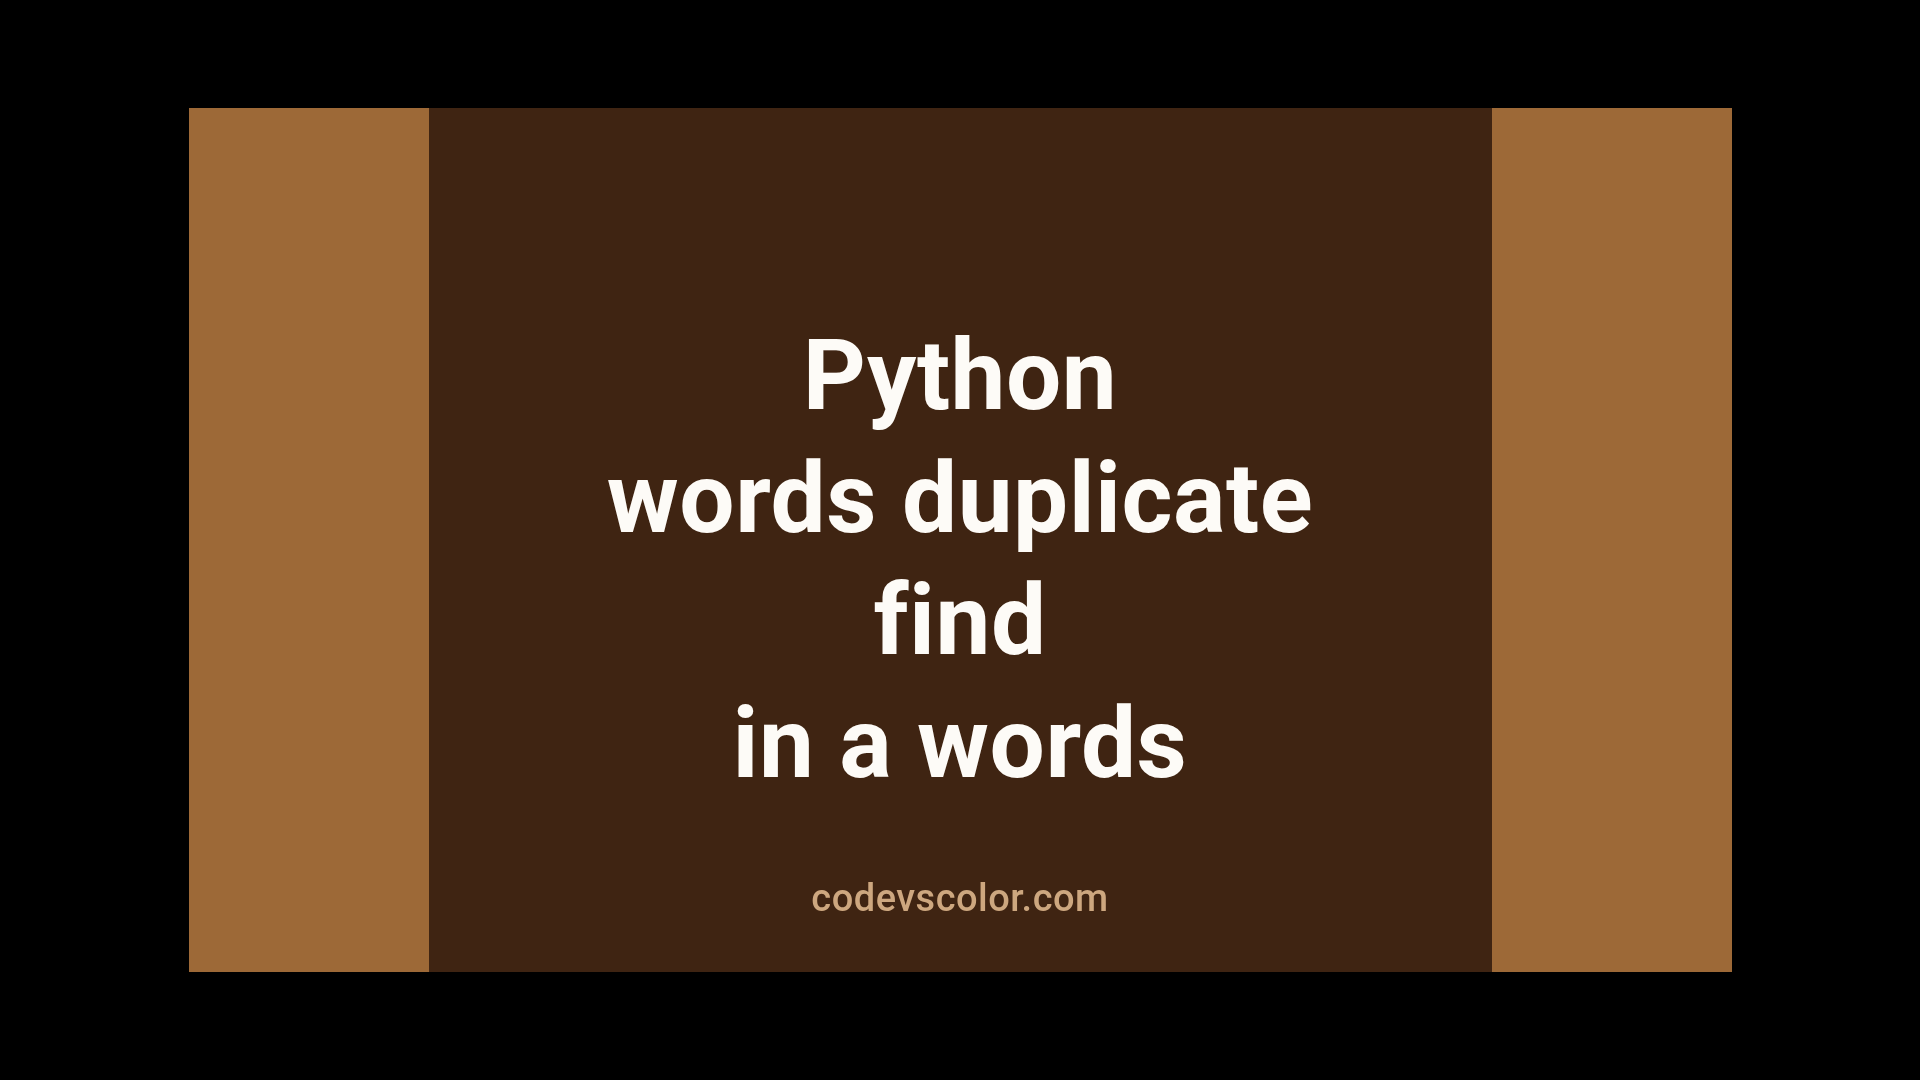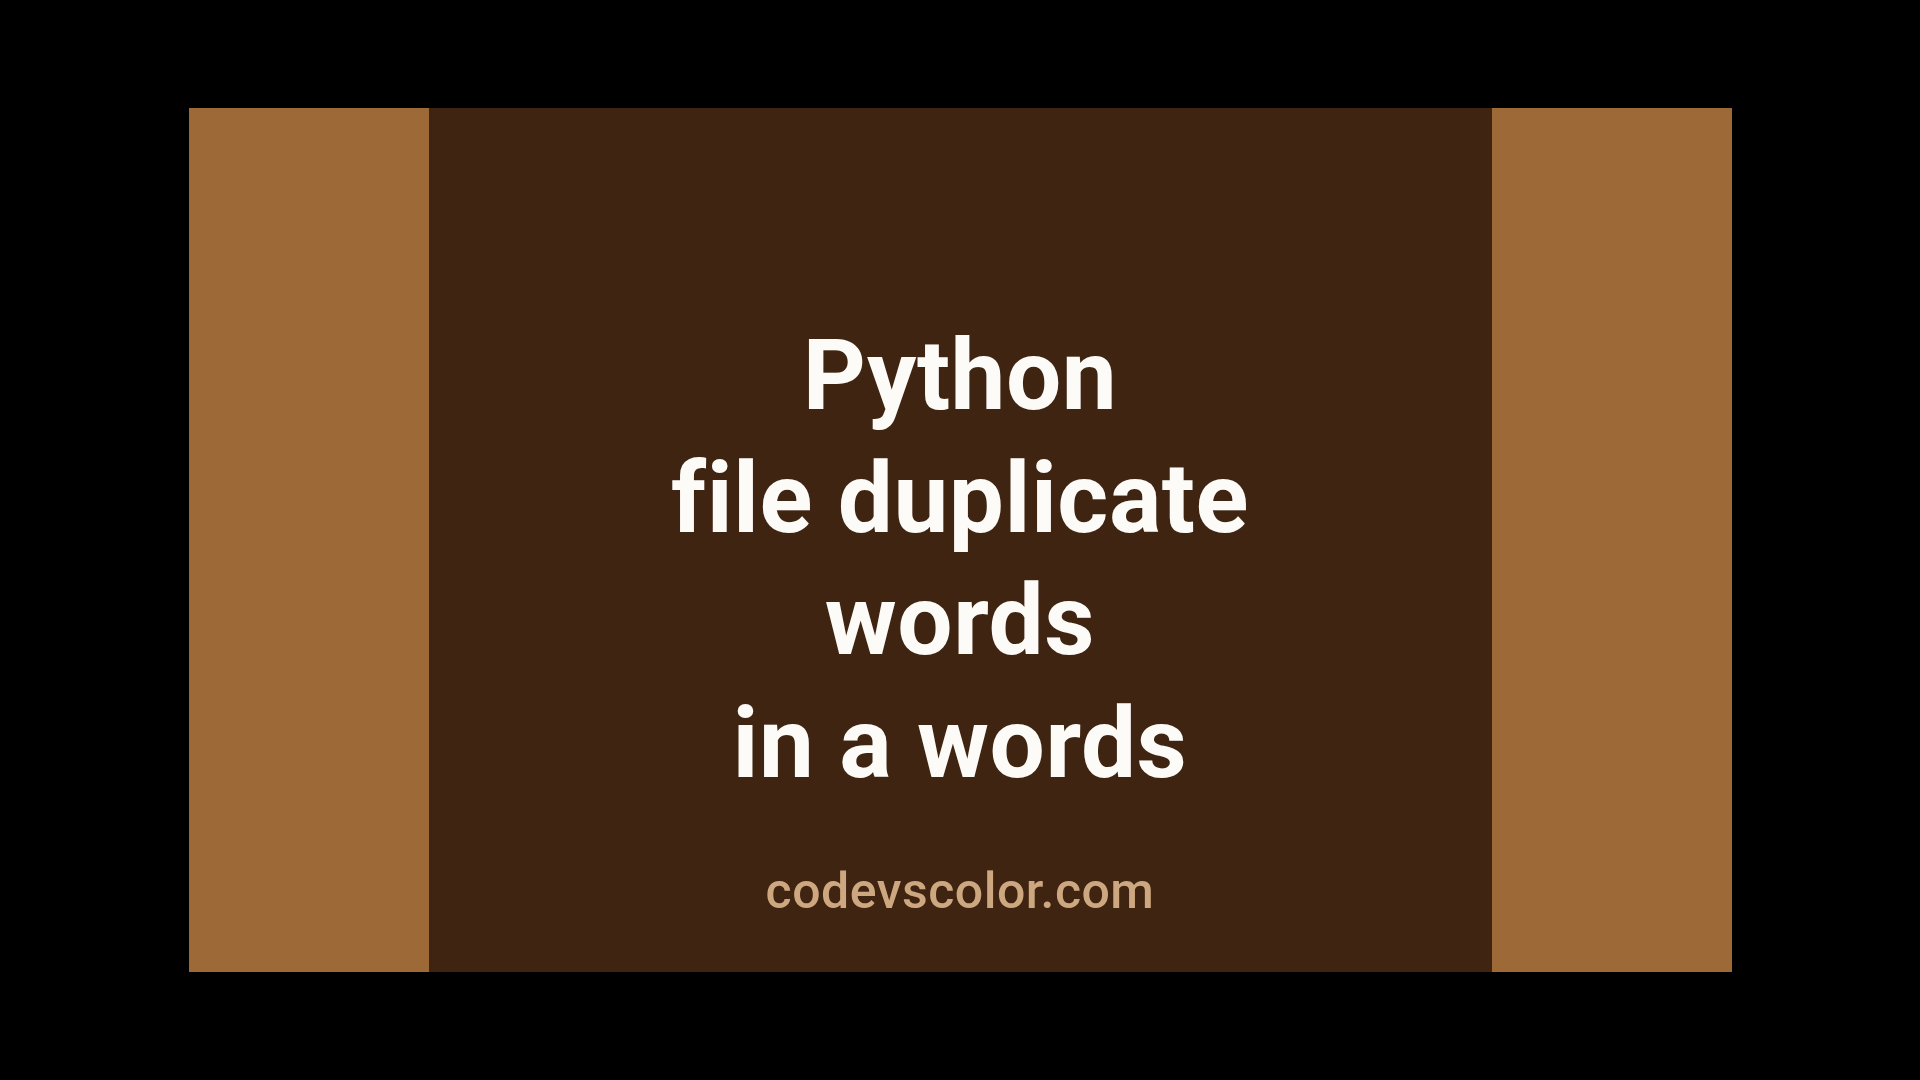--- a/index.html
+++ b/index.html
@@ -64,21 +64,21 @@
       line-height: 1.25;
       letter-spacing: 0.5px;
     }
     .site {
       position: absolute;
       bottom: 52px;
       left: 0;
       right: 0;
       text-align: center;
       color: #cda77f;
-      font-size: 50px;
+      font-size: 38px;
       font-weight: 500;
       letter-spacing: 0.5px;
     }
   </style>
 </head>
 <body>
 
 <div class="card">
 
   <svg class="blob-left" viewBox="0 0 420 864" preserveAspectRatio="none">
@@ -115,21 +115,21 @@
       C115,35  115,0  75,0
       Z
     "></path>
   </svg>
 
   <div class="blob blob-center"></div>
 
   <div class="content">
     <div class="title">
       <div>Python</div>
-      <div>file duplicate</div>
-      <div>words</div>
+      <div>words duplicate</div>
+      <div>find</div>
       <div>in a words</div>
     </div>
   </div>
 
   <div class="site">codevscolor.com</div>
 
 </div>
 
 </body></html>

